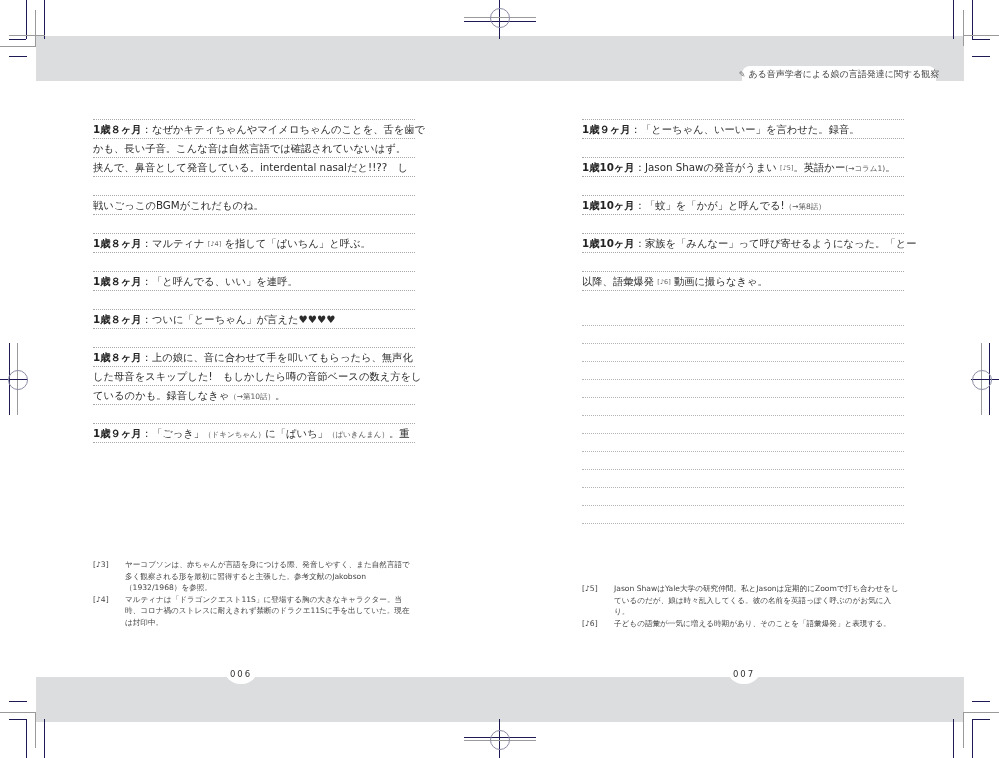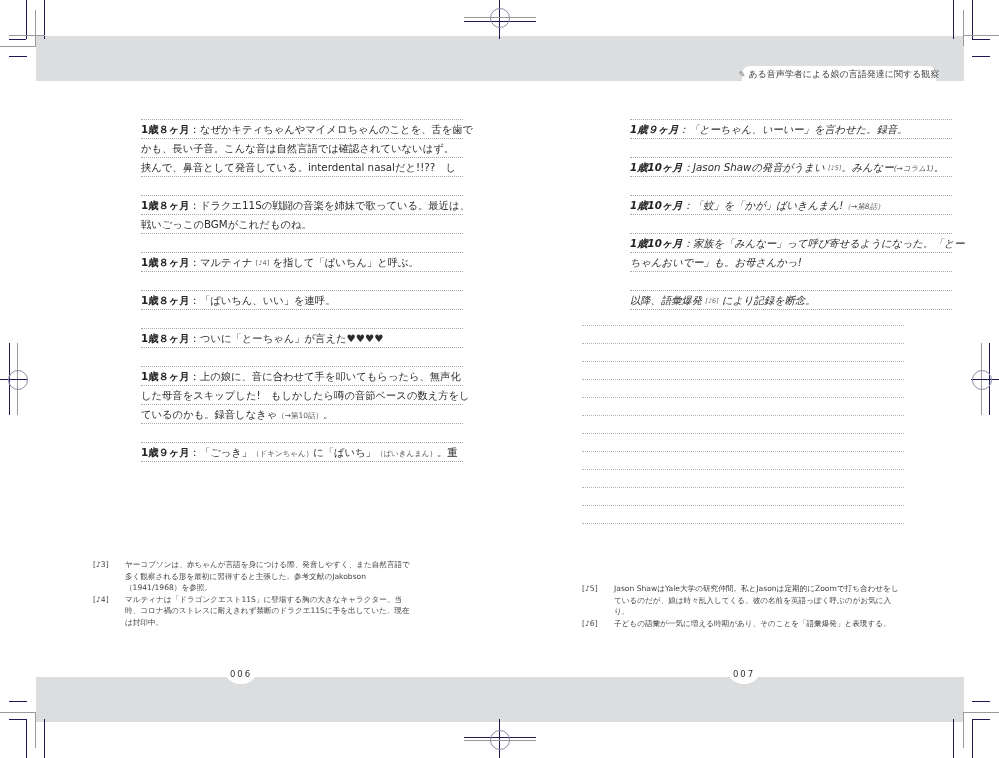--- a/index.html
+++ b/index.html
@@ -24,23 +24,23 @@
 
   
   .mk { position:absolute; }
   .v-navy { width:1.3px; background:#1d1a55; }
   .h-navy { height:1.3px; background:#1d1a55; }
   .v-gray { width:1px; background:#9a9a9a; }
   .h-gray { height:1px; background:#9a9a9a; }
   .reg-circle { position:absolute; width:18px; height:18px; border:1px solid #8c8ca8; border-radius:50%; }
 
   
-  .col { position:absolute; font-size:10.3px; line-height:19px;margin-left:48px; }
+  .col { position:absolute; font-size:10.3px; line-height:19px; }
   .col-left { left:93px; top:119px; width:322px; }
-  .col-right { left:582px; top:119px; width:322px;font-style:italic; }
+  .col-right { left:582px; top:119px; width:322px; }
   .entry { margin-bottom:18px; }
   .entry .line { border-top:1px dotted #a8a8a8; height:18px; white-space:nowrap; overflow:visible; }
   .entry .line:last-child { border-bottom:1px dotted #a8a8a8; }
   .date { font-weight:bold; color:#222; }
   .sm { font-size:7.5px; color:#555; }
   .note-ref { font-size:6.5px; color:#666; vertical-align:1px; }
 
   .blank-lines { position:absolute; left:582px; width:322px; }
   .blank-lines .bl { border-top:1px dotted #b5b5b5; height:17px; }
 
@@ -114,69 +114,67 @@
 <div class="mk h-navy" style="left:971px;top:379px;width:28px"></div>
 <div class="reg-circle" style="left:972px;top:370px"></div>
 
 <div class="col col-left">
   <div class="entry">
     <div class="line"><span class="date">1歳８ヶ月</span><span>：なぜかキティちゃんやマイメロちゃんのことを、舌を歯で</span></div>
     <div class="line"><span>かも、長い子音。こんな音は自然言語では確認されていないはず。</span></div>
     <div class="line"><span>挟んで、鼻音として発音している。interdental nasalだと!!??　し</span></div>
   </div>
   <div class="entry">
-    <div class="line"><span class="date">1歳８ヶ月</span><span>：ドラクエ11Sの戦闘の音楽を姉妹で歌っている。最近は、</span></div>
     <div class="line"><span>戦いごっこのBGMがこれだものね。</span></div>
   </div>
   <div class="entry">
     <div class="line"><span class="date">1歳８ヶ月</span><span>：マルティナ </span><span class="note-ref">[♪4]</span><span> を指して「ぱいちん」と呼ぶ。</span></div>
   </div>
   <div class="entry">
-    <div class="line"><span class="date">1歳８ヶ月</span><span>：「ぱいちん、いい」を連呼。</span></div>
+    <div class="line"><span class="date">1歳８ヶ月</span><span>：「と呼んでる、いい」を連呼。</span></div>
   </div>
   <div class="entry">
     <div class="line"><span class="date">1歳８ヶ月</span><span>：ついに「とーちゃん」が言えた♥♥♥♥</span></div>
   </div>
   <div class="entry">
     <div class="line"><span class="date">1歳８ヶ月</span><span>：上の娘に、音に合わせて手を叩いてもらったら、無声化</span></div>
     <div class="line"><span>した母音をスキップした!　もしかしたら噂の音節ベースの数え方をし</span></div>
     <div class="line"><span>ているのかも。録音しなきゃ</span><span class="sm">（→第10話）</span><span>。</span></div>
   </div>
   <div class="entry">
     <div class="line"><span class="date">1歳９ヶ月</span><span>：「ごっき」</span><span class="sm">（ドキンちゃん）</span><span>に「ぱいち」</span><span class="sm">（ばいきんまん）</span><span>。重</span></div>
   </div>
 </div>
 
 <div class="footnotes fn-left">
   <div class="fn">
     <span class="fn-mark">[♪3]</span>
-    <span class="fn-text">ヤーコブソンは、赤ちゃんが言語を身につける際、発音しやすく、また自然言語で多く観察される形を最初に習得すると主張した。参考文献のJakobson（1941/1968）を参照。</span>
+    <span class="fn-text">ヤーコブソンは、赤ちゃんが言語を身につける際、発音しやすく、また自然言語で多く観察される形を最初に習得すると主張した。参考文献のJakobson（1932/1968）を参照。</span>
   </div>
   <div class="fn">
     <span class="fn-mark">[♪4]</span>
     <span class="fn-text">マルティナは「ドラゴンクエスト11S」に登場する胸の大きなキャラクター。当時、コロナ禍のストレスに耐えきれず禁断のドラクエ11Sに手を出していた。現在は封印中。</span>
   </div>
 </div>
 
 <div class="col col-right">
   <div class="entry">
     <div class="line"><span class="date">1歳９ヶ月</span><span>：「とーちゃん、いーいー」を言わせた。録音。</span></div>
   </div>
   <div class="entry">
-    <div class="line"><span class="date">1歳10ヶ月</span><span>：Jason Shawの発音がうまい </span><span class="note-ref">[♪5]</span><span>。みんなー</span><span class="sm">(→コラム1)</span><span>。</span></div>
-  </div>
-  <div class="entry">
-    <div class="line"><span class="date">1歳10ヶ月</span><span>：「蚊」を「かが」ばいきんまん!</span><span class="sm">（→第8話）</span></div>
+    <div class="line"><span class="date">1歳10ヶ月</span><span>：Jason Shawの発音がうまい </span><span class="note-ref">[♪5]</span><span>。英語かー</span><span class="sm">(→コラム1)</span><span>。</span></div>
+  </div>
+  <div class="entry">
+    <div class="line"><span class="date">1歳10ヶ月</span><span>：「蚊」を「かが」と呼んでる!</span><span class="sm">（→第8話）</span></div>
   </div>
   <div class="entry">
     <div class="line"><span class="date">1歳10ヶ月</span><span>：家族を「みんなー」って呼び寄せるようになった。「とー</span></div>
-    <div class="line"><span>ちゃんおいでー」も。お母さんかっ!</span></div>
-  </div>
-  <div class="entry">
-    <div class="line"><span>以降、語彙爆発 </span><span class="note-ref">[♪6]</span><span> により記録を断念。</span></div>
+  </div>
+  <div class="entry">
+    <div class="line"><span>以降、語彙爆発 </span><span class="note-ref">[♪6]</span><span> 動画に撮らなきゃ。</span></div>
   </div>
 </div>
 
 <div class="blank-lines" style="top:325px">
   <div class="bl"></div>
   <div class="bl"></div>
   <div class="bl"></div>
   <div class="bl"></div>
   <div class="bl"></div>
   <div class="bl"></div>

